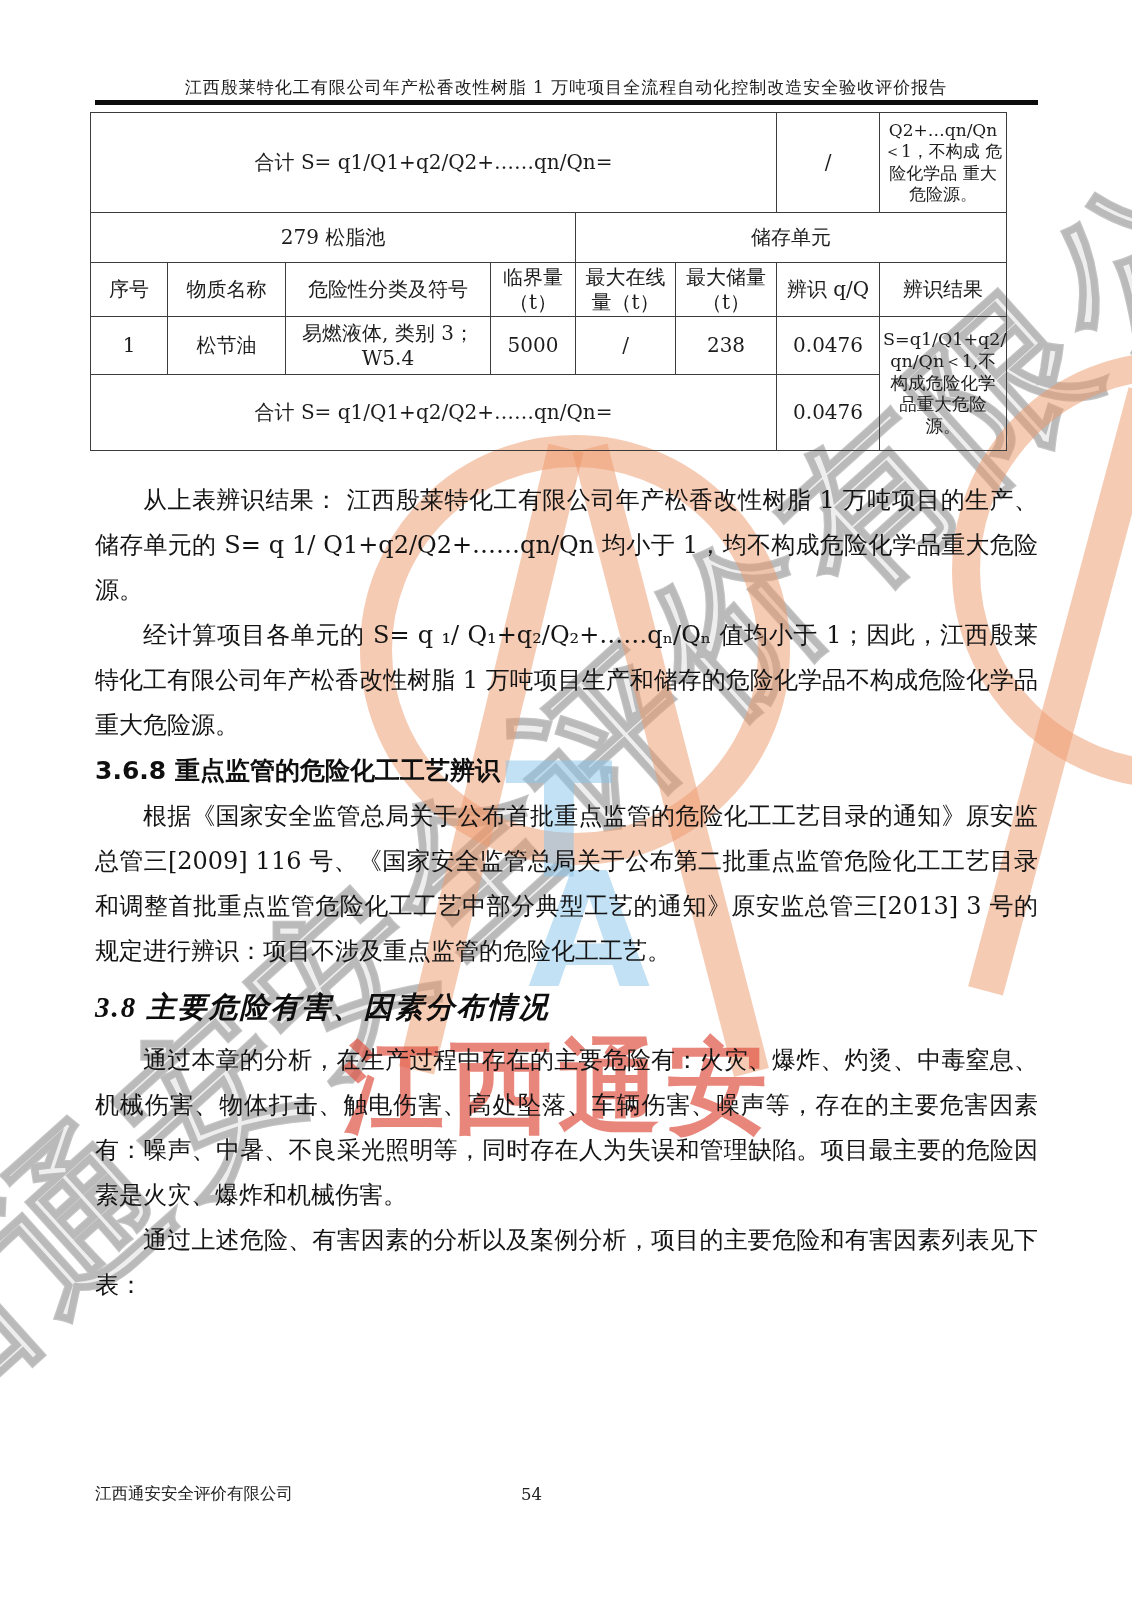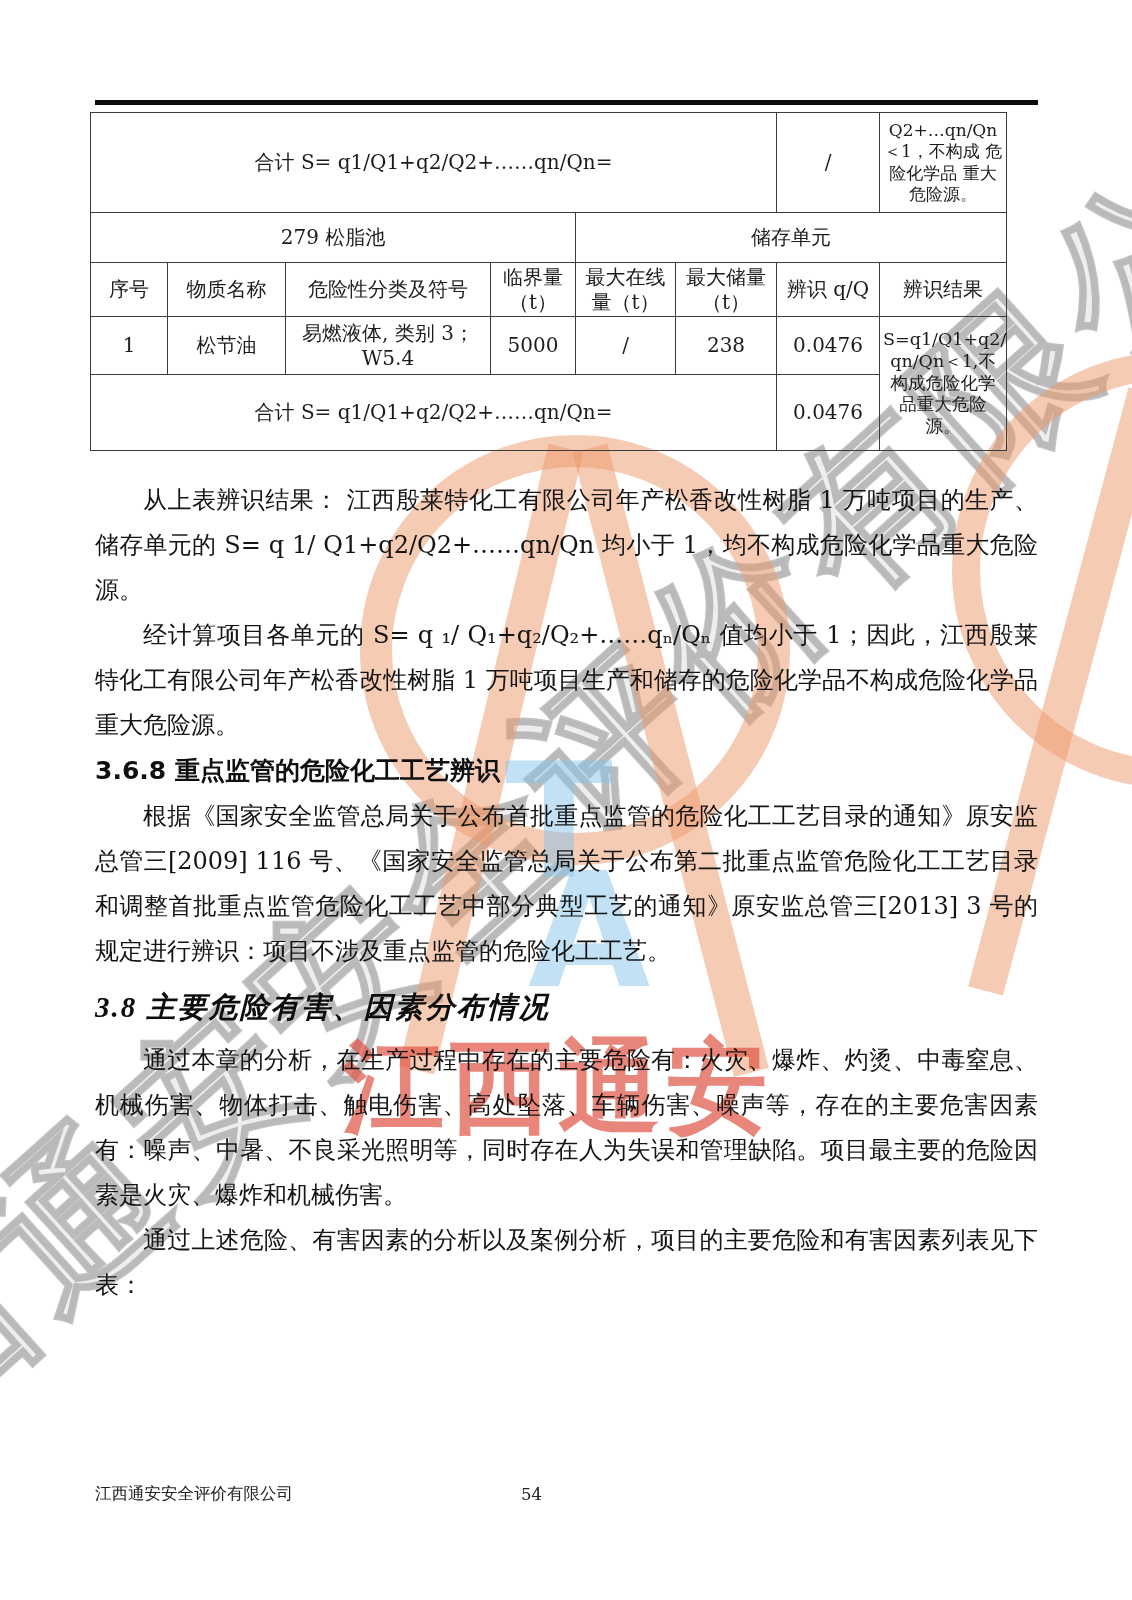--- a/index.html
+++ b/index.html
@@ -96,20 +96,21 @@
   <div class="wm wm-diagonal">江西通安安全评价有限公司</div>
   <div class="wm wm-ring wm-ring-main"></div>
   <div class="wm wm-leg wm-leg-left"></div>
   <div class="wm wm-leg wm-leg-right"></div>
   <div class="wm wm-ring wm-ring-side"></div>
   <div class="wm wm-leg wm-leg-side"></div>
   <div class="wm wm-blue wm-blue-t">T</div>
   <div class="wm wm-blue wm-blue-a">A</div>
   <div class="wm wm-red">江西通安</div>
 
+  <div class="doc-header">江西殷莱特化工有限公司年产松香改性树脂 1 万吨项目全流程自动化控制改造安全验收评价报告</div>
   <div class="header-rule"></div>
 
   <table class="hazard">
     <colgroup>
       <col style="width:77px">
         <col style="width:118px">
         <col style="width:205px">
       <col style="width:85px">
         <col style="width:100px">
         <col style="width:101px">

